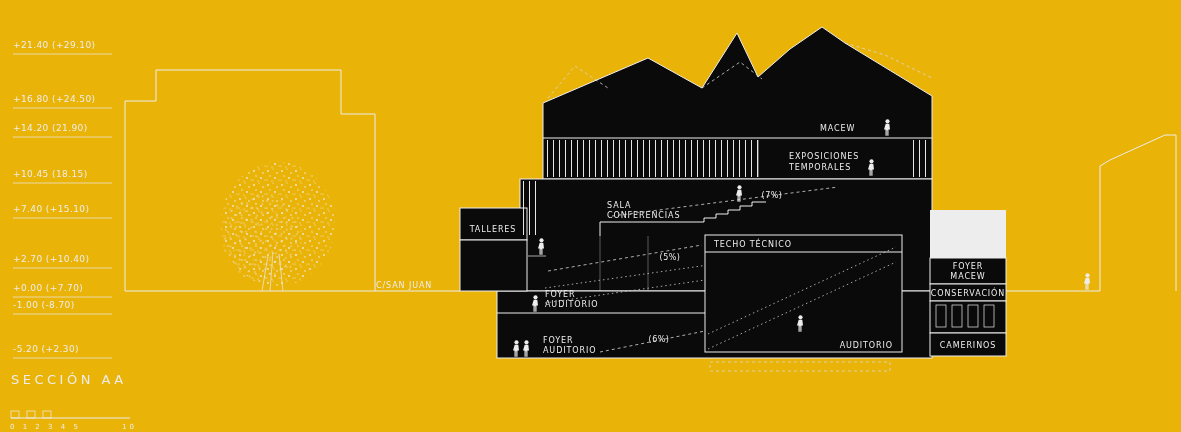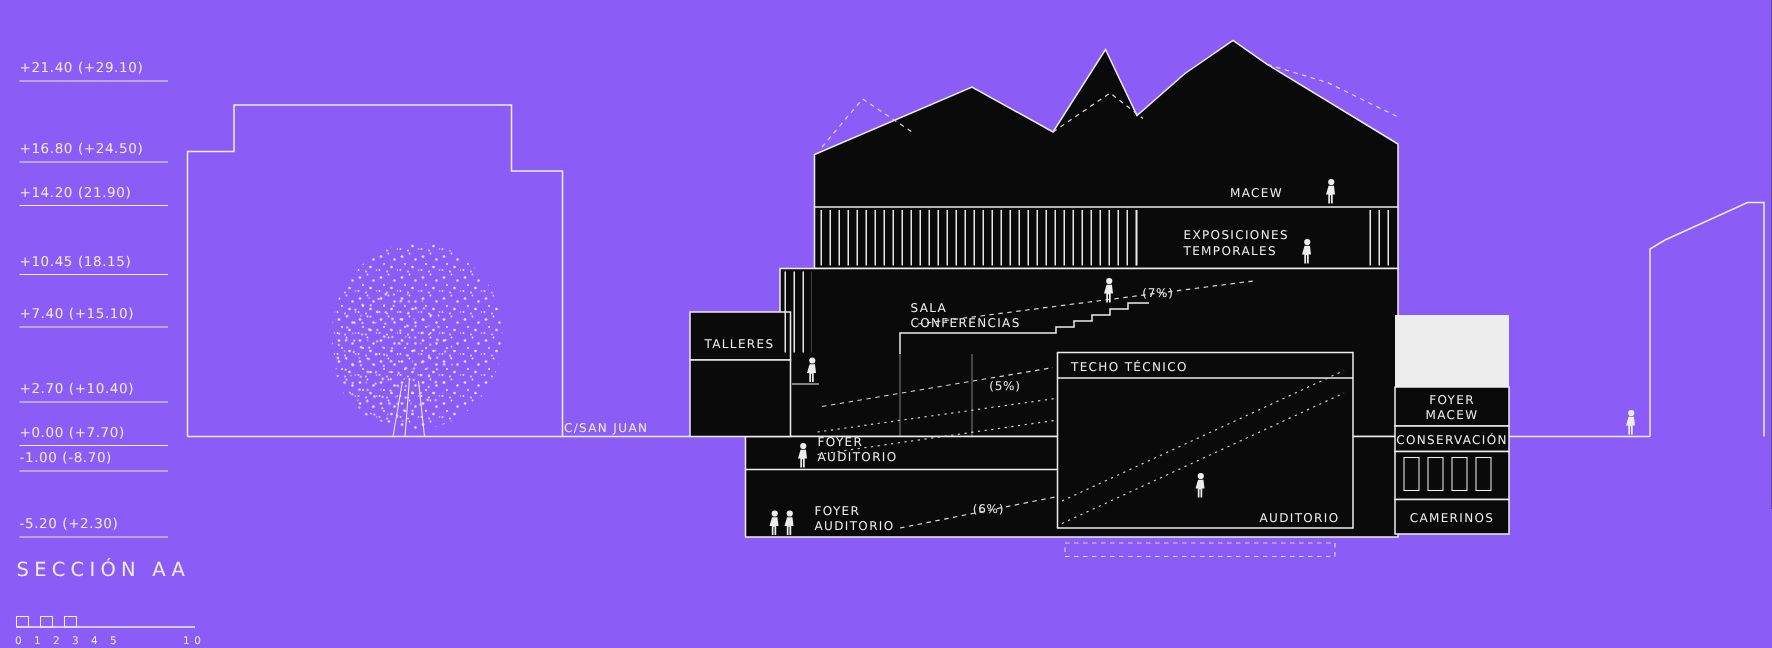--- a/index.html
+++ b/index.html
@@ -1,16 +1,16 @@
 <!DOCTYPE html>
 <html><head>
 <meta charset="utf-8">
 <style>
   html,body{margin:0;padding:0;background:#3c3c3c;}
-  .canvas{position:relative;width:1181px;height:432px;background:#8b5cf6;overflow:hidden;
+  .canvas{position:relative;width:1181px;height:432px;background:#eab308;overflow:hidden;
           font-family:"DejaVu Sans","Liberation Sans",sans-serif;}
   svg{display:block}
   text{fill:#ededed;font-family:"DejaVu Sans","Liberation Sans",sans-serif;}
   .lvl{font-size:9px;letter-spacing:.4px;}
   .room{font-size:8px;letter-spacing:.9px;}
   .slope{font-size:8px;letter-spacing:.5px;}
   .title{font-size:13px;letter-spacing:3.5px;}
   .tick{font-size:7px;letter-spacing:3px;}
   .ln{stroke:#ededed;stroke-width:1;fill:none;}
   .thin{stroke:#ededed;stroke-width:.7;fill:none;}

